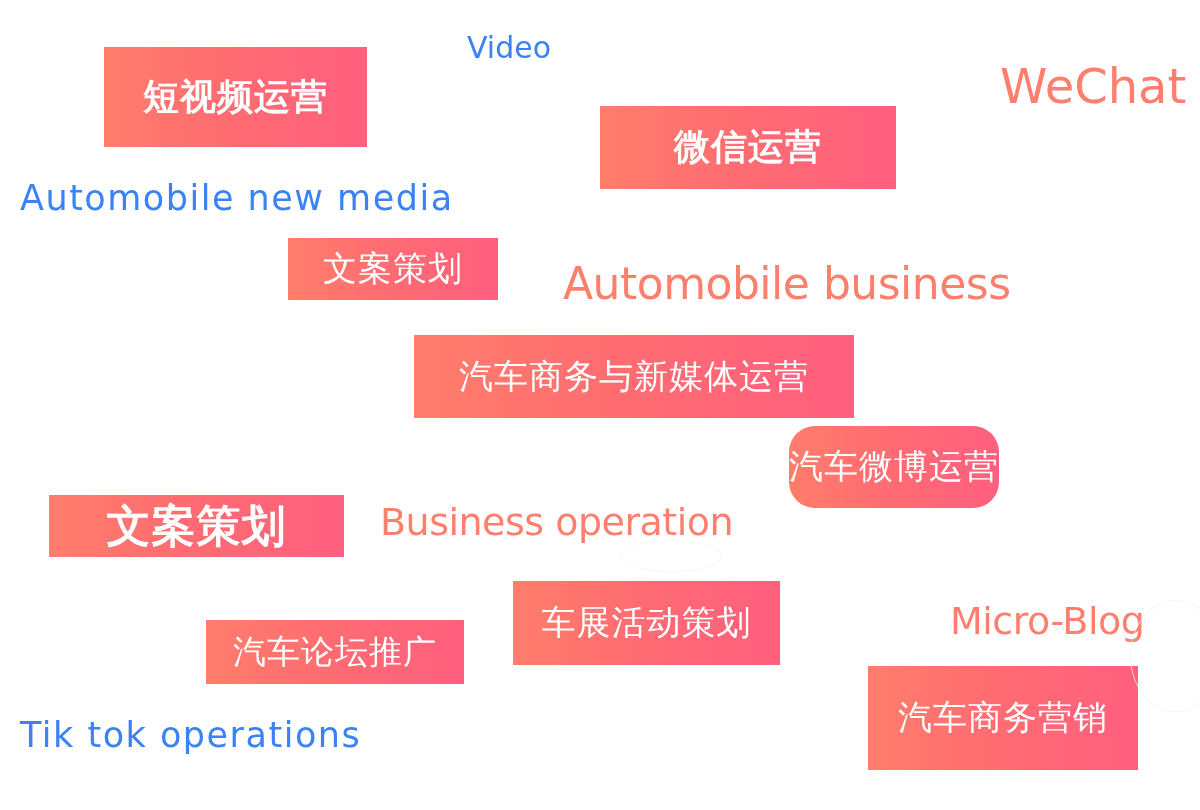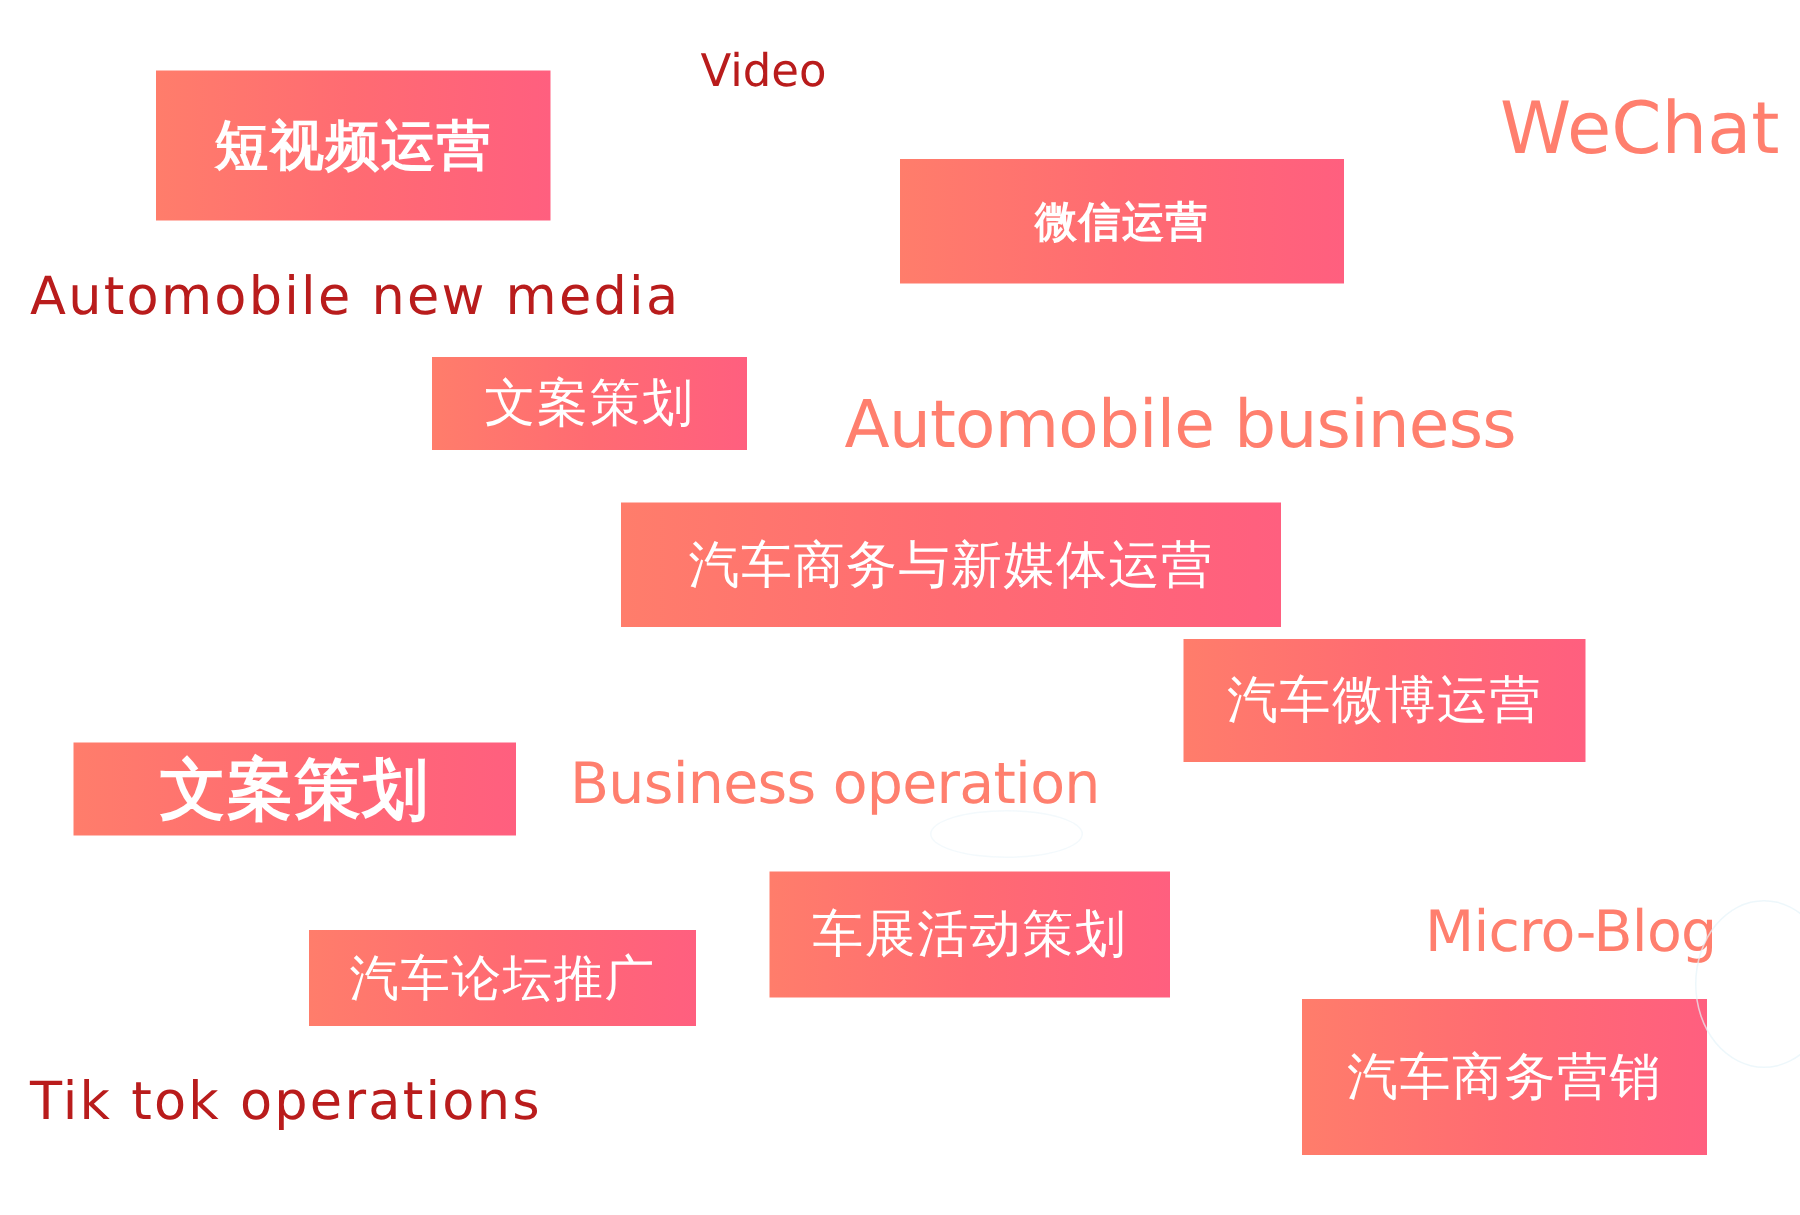--- a/index.html
+++ b/index.html
@@ -17,47 +17,47 @@
       letter-spacing: 1px;
       white-space: nowrap;
       box-sizing: border-box;
     }
     .label {
       position: absolute;
       white-space: nowrap;
       font-family: "DejaVu Sans", "Liberation Sans", sans-serif;
       line-height: 1;
     }
-    .c-pink { color: #b91c1c; }
+    .c-pink { color: #3b82f6; }
     .c-coral { color: #ff7f6e; }
     .faint {
       position: absolute; border: 1px solid #e6f3fa; border-radius: 50%;
       opacity: 0.7;
     }
   </style>
 </head>
 <body>
 
 <div class="tag" style="left:104px; top:47px; width:263px; height:100px; font-size:36px;">
   <span>短视频运营</span>
 </div>
 
-<div class="tag" style="left:600px; top:106px; width:296px; height:83px; font-size:28px;">
+<div class="tag" style="left:600px; top:106px; width:296px; height:83px; font-size:36px;">
   <span>微信运营</span>
 </div>
 
 <div class="tag" style="left:288px; top:238px; width:210px; height:62px; font-size:34px; font-weight:normal;">
   <span>文案策划</span>
 </div>
 
 <div class="tag" style="left:414px; top:335px; width:440px; height:83px; font-size:34px; font-weight:normal;">
   <span>汽车商务与新媒体运营</span>
 </div>
 
-<div class="tag" style="left:789px; top:426px; width:268px; height:82px; font-size:34px; font-weight:normal;">
+<div class="tag" style="left:789px; top:426px; width:210px; height:82px; font-size:34px; font-weight:normal;border-radius:26px;">
   <span>汽车微博运营</span>
 </div>
 
 <div class="tag" style="left:49px; top:495px; width:295px; height:62px; font-size:44px;">
   <span>文案策划</span>
 </div>
 
 <div class="tag" style="left:513px; top:581px; width:267px; height:84px; font-size:34px; font-weight:normal;font-family:Liberation Mono, monospace;">
   <span>车展活动策划</span>
 </div>

